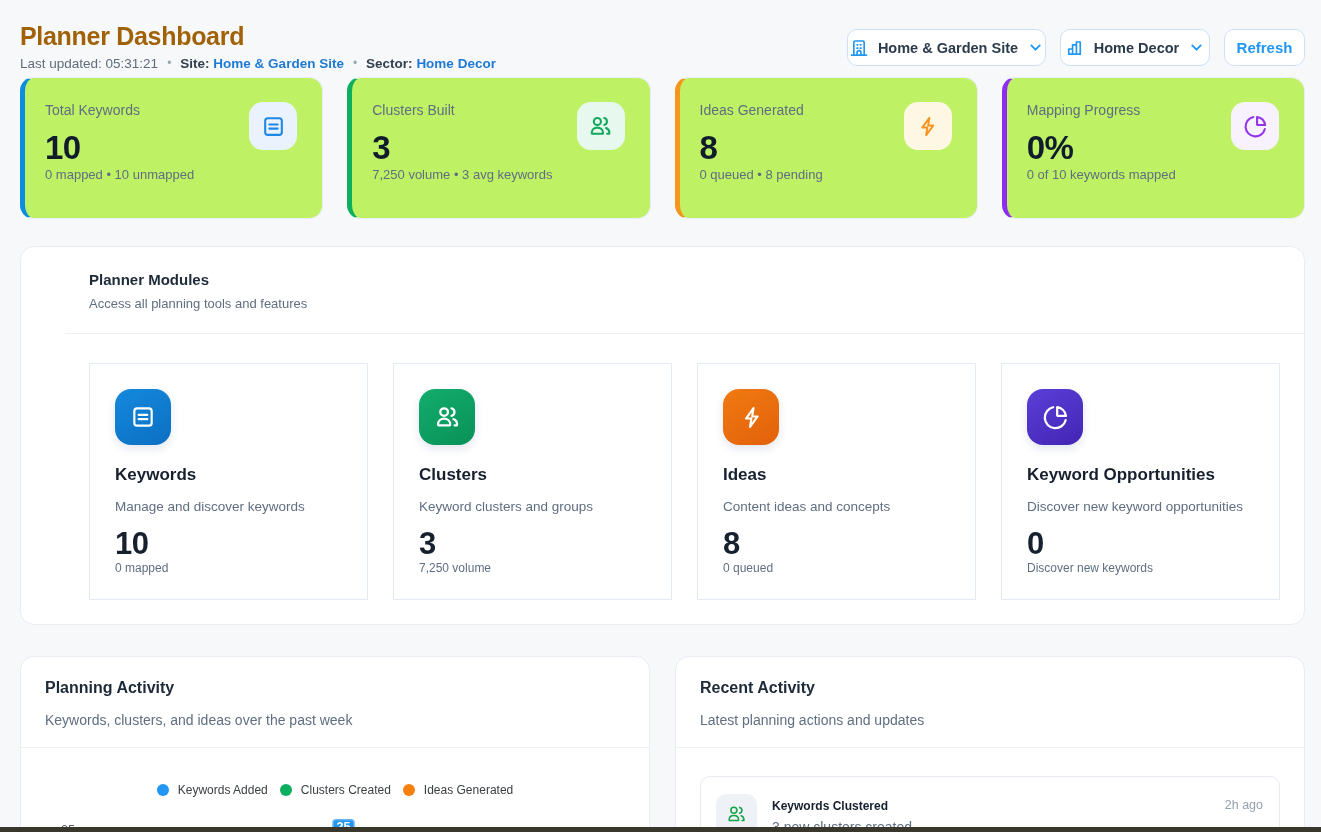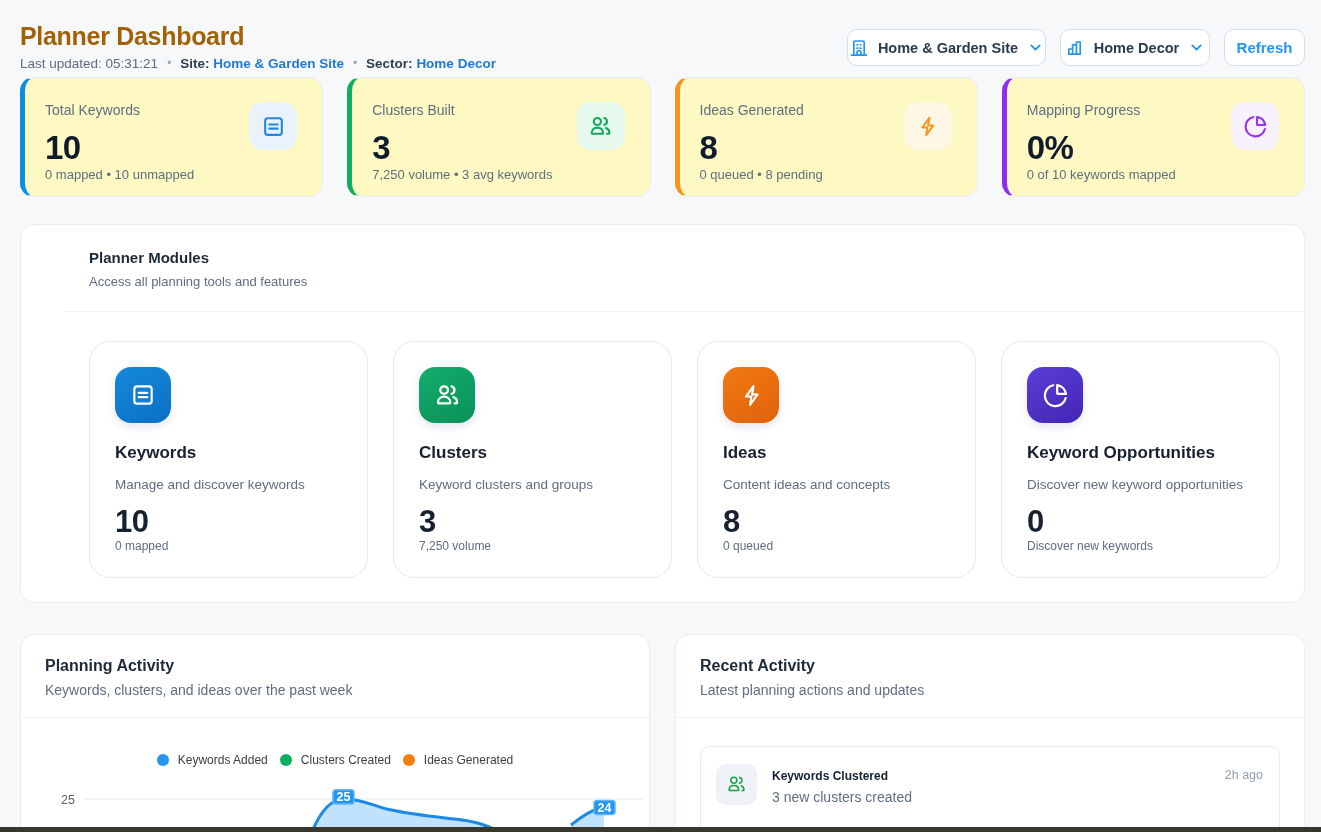--- a/index.html
+++ b/index.html
@@ -11,44 +11,44 @@
 .subrow .dot { color:#9aa7b5; font-size:12px; }
 .subrow b { color:#31404f; font-weight:700; }
 .subrow a { color:#1f7ad4; font-weight:700; text-decoration:none; }
 .topbar { position:absolute; top:29px; right:16px; display:flex; gap:14px; }
 .btn { height:37px; background:#fff; border:1.5px solid #cfdff5; border-radius:10px; display:flex; align-items:center; justify-content:center; gap:9px; font-size:14.5px; font-weight:700; color:#2b3b4c; }
 .btn.b1 { width:199px; }
 .btn.b2 { width:150px; }
 .btn.refresh { width:81px; color:#2196f3; font-size:15px; }
 
 .stats { margin-top:6px; display:grid; grid-template-columns:repeat(4,1fr); gap:24px; }
-.stat { position:relative; background:#fef9c3; border:1px solid #e8edf3; border-left:5px solid var(--c); border-radius:14px; height:120px; padding:24px 20px 0 20px; }
+.stat { position:relative; background:#bef264; border:1px solid #e8edf3; border-left:5px solid var(--c); border-radius:14px; height:142px; padding:24px 20px 0 20px; }
 .stat .label { font-size:14px; color:#5f6e80; line-height:16px; }
 .stat .num { margin-top:13px; font-size:33px; font-weight:800; color:#101c2c; line-height:33px; letter-spacing:-0.5px; }
 .stat .sub { margin-top:3px; font-size:13px; line-height:15px; color:#5f6e80; }
 .stat .ic { position:absolute; top:24px; right:25px; width:48px; height:48px; border-radius:14px; display:flex; align-items:center; justify-content:center; }
 
 .panel { background:#fff; border:1px solid #e8edf3; border-radius:14px; }
 .modules { margin-top:27px;padding-left:44px; }
 .sec-head { padding:25px 24px 22px; border-bottom:1px solid #edf0f4; }
 .sec-head h2 { font-size:15px; font-weight:700; color:#1d2a38; line-height:16px; }
 .sec-head p { margin-top:9px; font-size:13px; color:#5f6e80; line-height:14px; }
 .mod-grid { padding:29px 24px 24px; display:grid; grid-template-columns:repeat(4,1fr); gap:25px; }
-.mod { border:1px solid #e4eaf1; border-radius:21px; height:237px; padding:25px; background:#fff; }
+.mod { border:1px solid #e4eaf1; border-radius:0; height:237px; padding:25px; background:#fff; }
 .mod .ic { width:56px; height:56px; border-radius:16px; display:flex; align-items:center; justify-content:center; box-shadow:0 4px 8px rgba(30,60,120,0.12); }
 .mod h3 { margin-top:20px; font-size:17px; font-weight:700; color:#16202e; line-height:19px; }
 .mod .desc { margin-top:16px; font-size:13.5px; color:#5f6e80; line-height:14px; }
 .mod .num { margin-top:14px; font-size:31px; font-weight:700; color:#16202e; line-height:32px; letter-spacing:-0.5px; }
 .mod .cap { margin-top:2px; font-size:12px; color:#5f6e80; line-height:13px; }
 
 .bottom { margin-top:31px; display:grid; grid-template-columns:1fr 1fr; gap:25px; }
 .bcard { height:260px; }
 .bhead { padding:21px 24px 19px; border-bottom:1px solid #edf0f4; }
 .bhead h2 { font-size:16px; font-weight:700; color:#1d2a38; line-height:19px; }
-.bhead p { margin-top:8px; font-size:14px; color:#5f6e80; line-height:15px; }
+.bhead p { margin-top:16px; font-size:14px; color:#5f6e80; line-height:15px; }
 .legend { margin-top:35px; display:flex; justify-content:center; font-size:12px; color:#3c4043; }
 .legend .li { display:flex; align-items:center; margin:0 6px; }
 .legend .d { width:12px; height:12px; border-radius:50%; margin-right:9px; }
 .acts { padding:28px 24px; }
 .act { border:1px solid #e6ebf1; border-radius:10px; padding:17px 16px 0 15px; display:flex; gap:15px; height:120px; }
 .act .aic { flex:0 0 41px; width:41px; height:41px; border-radius:10px; background:#eef1f5; display:flex; align-items:center; justify-content:center; }
 .act .trow { display:flex; align-items:flex-start; }
 .act h4 { font-size:12px; font-weight:700; color:#14202e; line-height:19px; }
 .act .ago { margin-left:auto; font-size:12.5px; color:#93a0ae; line-height:16px; }
 .act .adesc { margin-top:3px; font-size:14px; color:#5f6e80; line-height:16px; }

